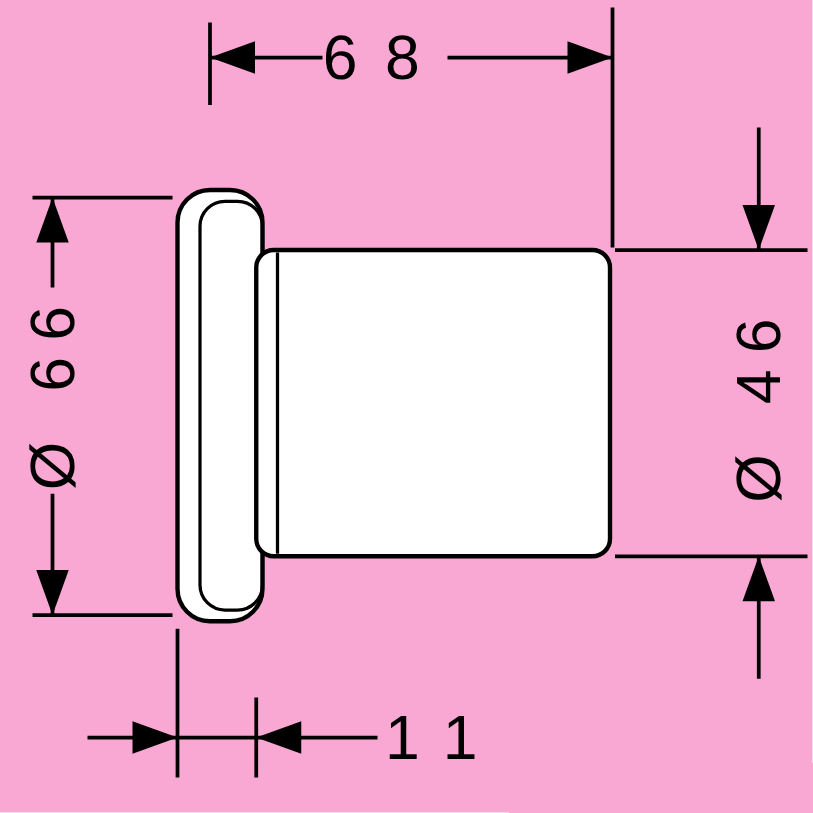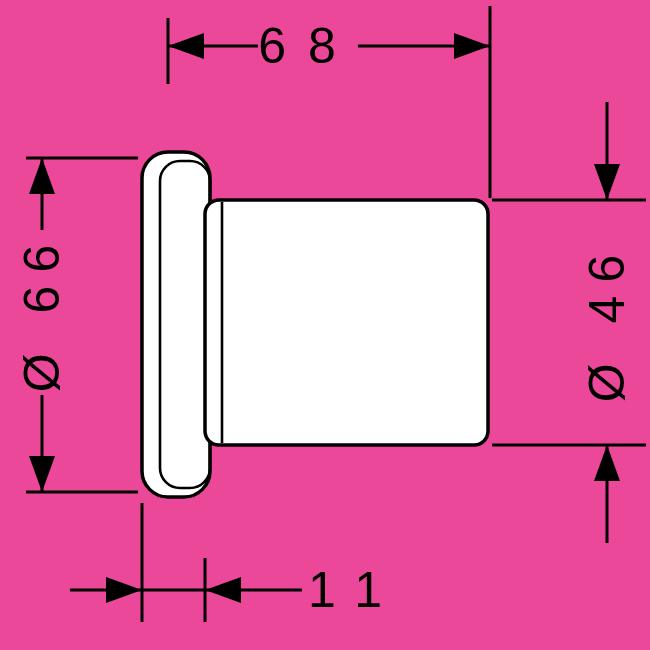--- a/index.html
+++ b/index.html
@@ -4,21 +4,21 @@
 <style>
   html, body {
     margin: 0;
     padding: 0;
     background: #ffffff;
   }
   .stage {
     width: 650px;
     height: 650px;
     position: relative;
-    background: #ec4899;
+    background: #f9a8d4;
     overflow: hidden;
   }
   svg { display: block; }
   .outline {
     fill: #ffffff;
     stroke: #000000;
     stroke-width: 3.5;
     stroke-linejoin: round;
   }
   .contour {

